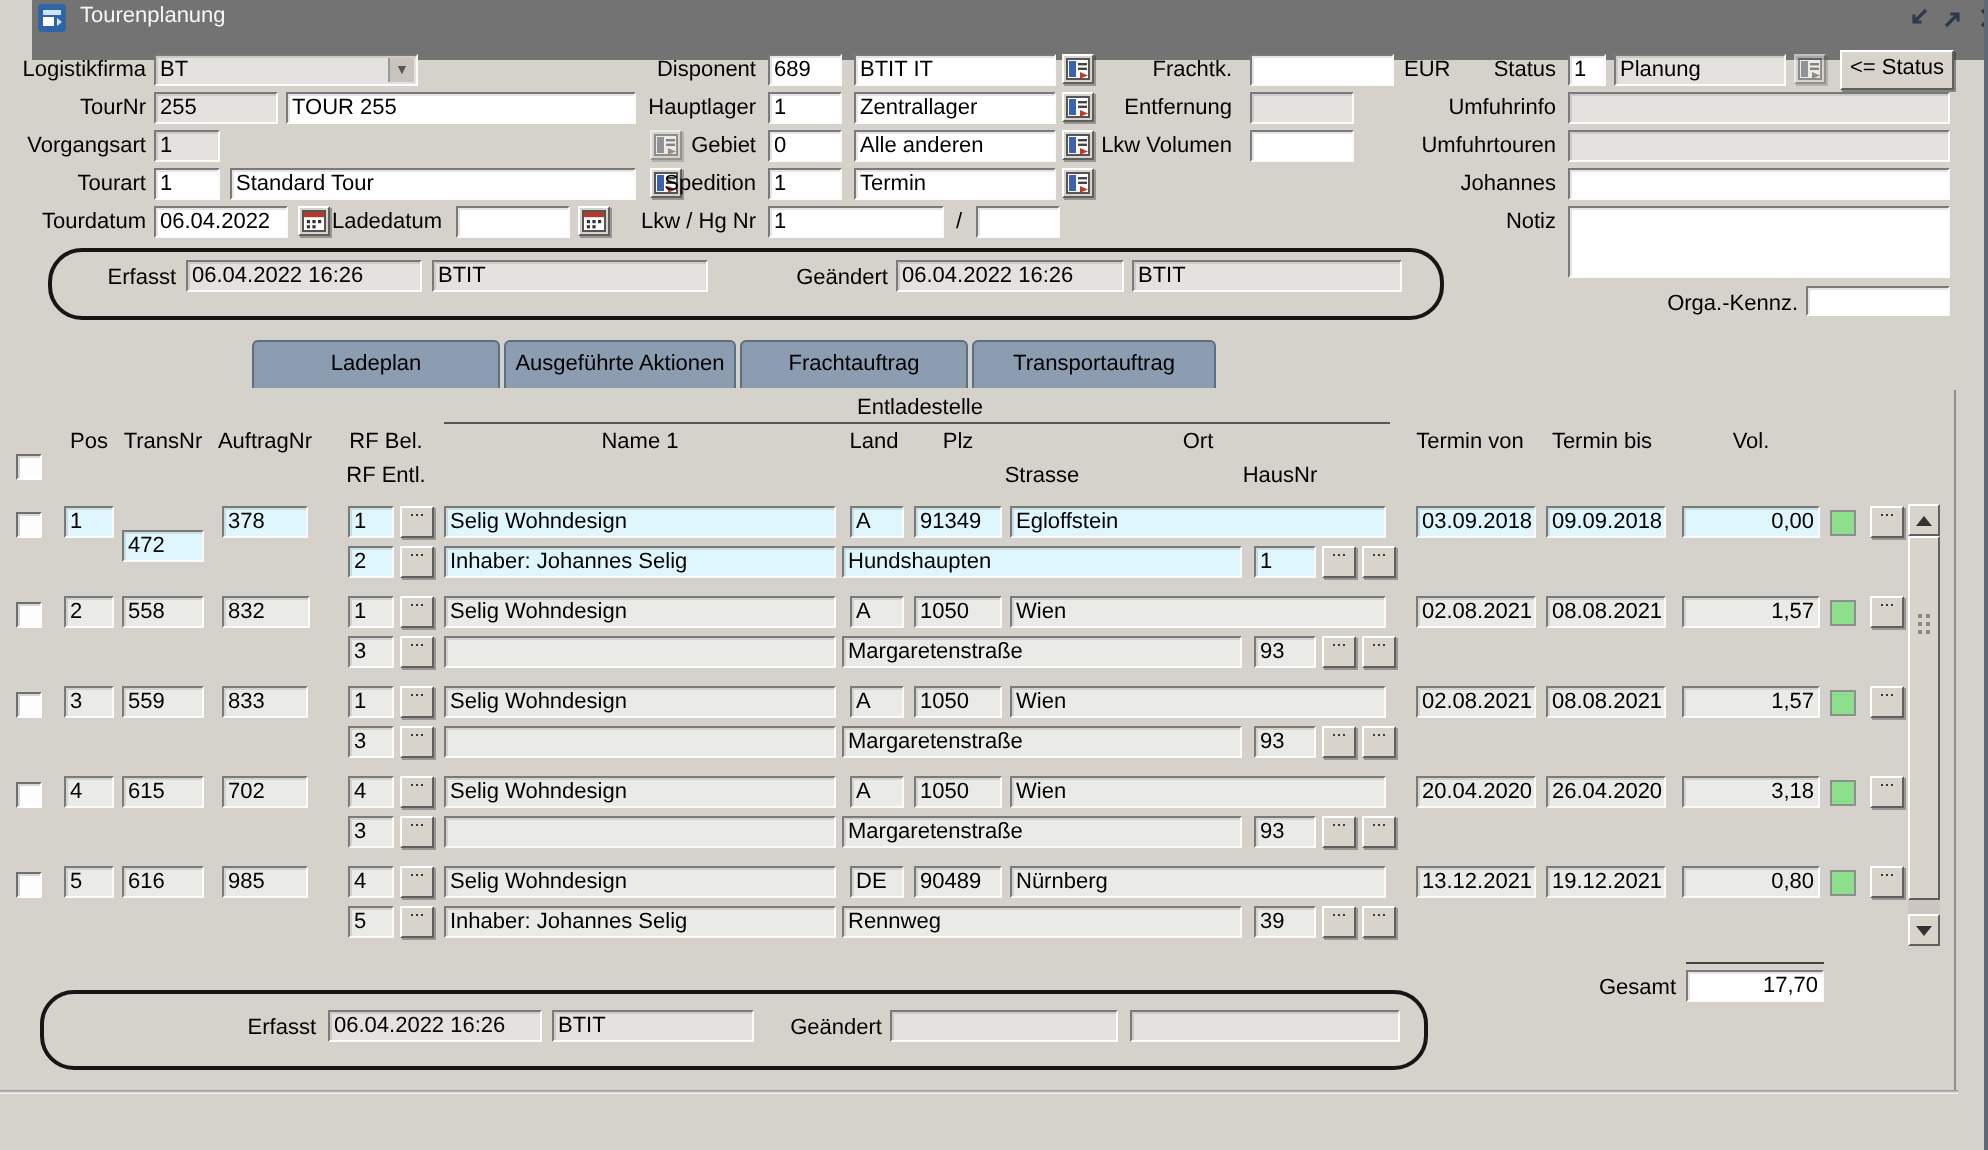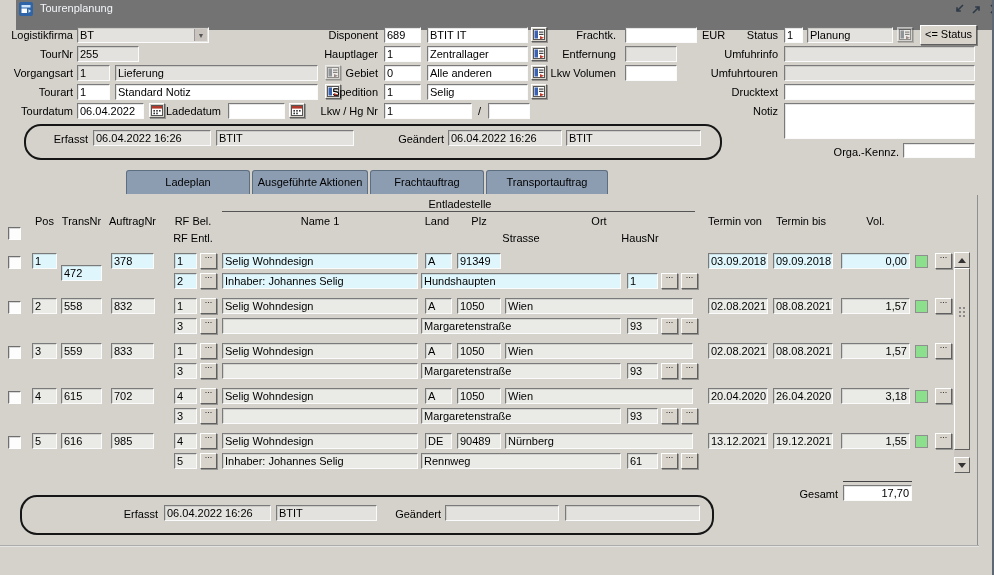--- a/index.html
+++ b/index.html
@@ -133,37 +133,37 @@
   </div>
 
   <div class="lbl" style="left:2px;top:29px;width:71px">Logistikfirma</div>
   <div class="fld ro" style="left:77px;top:27px;width:132px">
     <span>BT</span>
     <span class="combo-arrow">▼</span>
   </div>
 
   <div class="lbl" style="left:2px;top:48px;width:71px">TourNr</div>
   <div class="fld ro" style="left:77px;top:46px;width:62px">255</div>
+  <div class="fld" style="left:143px;top:46px;width:175px">TOUR 255</div>
 
   <div class="lbl" style="left:2px;top:67px;width:71px">Vorgangsart</div>
   <div class="fld ro" style="left:77px;top:65px;width:33px">1</div>
-  <div class="fld ro" style="left:115px;top:65px;width:203px">Lieferung</div>
   <div class="icon-btn dis" style="left:325px;top:65px">
       <svg width="12" height="11" viewBox="0 0 12 11">
         <rect x="0.5" y="0.5" width="11" height="10" fill="#fff" stroke="#555"></rect>
         <rect x="1.5" y="1.5" width="3.5" height="8" fill="#3A62B0"></rect>
         <rect x="6" y="2.5" width="4.5" height="1.2" fill="#444"></rect>
         <rect x="6" y="4.8" width="4.5" height="1.2" fill="#444"></rect>
         <path d="M7 7 L11 8.7 L7 10.4 Z" fill="#C03A2B"></path>
       </svg>
     </div>
 
   <div class="lbl" style="left:2px;top:86px;width:71px">Tourart</div>
   <div class="fld" style="left:77px;top:84px;width:33px">1</div>
-  <div class="fld" style="left:115px;top:84px;width:203px">Standard Notiz</div>
+  <div class="fld" style="left:115px;top:84px;width:203px">Standard Tour</div>
   <div class="icon-btn" style="left:325px;top:84px">
       <svg width="12" height="11" viewBox="0 0 12 11">
         <rect x="0.5" y="0.5" width="11" height="10" fill="#fff" stroke="#555"></rect>
         <rect x="1.5" y="1.5" width="3.5" height="8" fill="#3A62B0"></rect>
         <rect x="6" y="2.5" width="4.5" height="1.2" fill="#444"></rect>
         <rect x="6" y="4.8" width="4.5" height="1.2" fill="#444"></rect>
         <path d="M7 7 L11 8.7 L7 10.4 Z" fill="#C03A2B"></path>
       </svg>
     </div>
 
@@ -228,21 +228,21 @@
         <rect x="0.5" y="0.5" width="11" height="10" fill="#fff" stroke="#555"></rect>
         <rect x="1.5" y="1.5" width="3.5" height="8" fill="#3A62B0"></rect>
         <rect x="6" y="2.5" width="4.5" height="1.2" fill="#444"></rect>
         <rect x="6" y="4.8" width="4.5" height="1.2" fill="#444"></rect>
         <path d="M7 7 L11 8.7 L7 10.4 Z" fill="#C03A2B"></path>
       </svg>
     </div>
 
   <div class="lbl" style="left:290px;top:86px;width:88px">Spedition</div>
   <div class="fld" style="left:384px;top:84px;width:37px">1</div>
-  <div class="fld" style="left:427px;top:84px;width:101px">Selig</div>
+  <div class="fld" style="left:427px;top:84px;width:101px">Termin</div>
   <div class="icon-btn" style="left:531px;top:84px">
       <svg width="12" height="11" viewBox="0 0 12 11">
         <rect x="0.5" y="0.5" width="11" height="10" fill="#fff" stroke="#555"></rect>
         <rect x="1.5" y="1.5" width="3.5" height="8" fill="#3A62B0"></rect>
         <rect x="6" y="2.5" width="4.5" height="1.2" fill="#444"></rect>
         <rect x="6" y="4.8" width="4.5" height="1.2" fill="#444"></rect>
         <path d="M7 7 L11 8.7 L7 10.4 Z" fill="#C03A2B"></path>
       </svg>
     </div>
 
@@ -270,21 +270,21 @@
         <rect x="6" y="4.8" width="4.5" height="1.2" fill="#444"></rect>
         <path d="M7 7 L11 8.7 L7 10.4 Z" fill="#C03A2B"></path>
       </svg>
     </div>
   <div class="btn" style="left:920px;top:25px;width:57px;height:20px;line-height:17px">&lt;= Status</div>
 
   <div class="lbl" style="left:688px;top:48px;width:90px">Umfuhrinfo</div>
   <div class="fld ro" style="left:784px;top:46px;width:191px"></div>
   <div class="lbl" style="left:688px;top:67px;width:90px">Umfuhrtouren</div>
   <div class="fld ro" style="left:784px;top:65px;width:191px"></div>
-  <div class="lbl" style="left:688px;top:86px;width:90px">Drucktext</div>
+  <div class="lbl" style="left:688px;top:86px;width:90px">Johannes</div>
   <div class="fld" style="left:784px;top:84px;width:191px"></div>
   <div class="lbl" style="left:688px;top:105px;width:90px">Notiz</div>
   <div class="fld" style="left:784px;top:103px;width:191px;height:36px"></div>
   <div class="lbl" style="left:799px;top:146px;width:100px">Orga.-Kennz.</div>
   <div class="fld" style="left:903px;top:143px;width:72px;height:15px"></div>
 
   <div class="audit-box" style="left:24px;top:124px;width:698px;height:36px"></div>
   <div class="lbl" style="left:30px;top:133px;width:58px">Erfasst</div>
   <div class="fld ro" style="left:93px;top:130px;width:118px">06.04.2022 16:26</div>
   <div class="fld ro" style="left:216px;top:130px;width:138px">BTIT</div>
@@ -323,20 +323,21 @@
   <div class="trow cur" style="top:253px">
     <div class="cb" style="left:8px;top:3px"></div>
     <div class="fld rf" style="left:32px;top:0;width:25px">1</div>
     <div class="fld rf" style="left:61px;top:12px;width:41px">472</div>
     <div class="fld rf" style="left:111px;top:0;width:43px">378</div>
     <div class="fld rf" style="left:174px;top:0;width:23px">1</div>
     <div class="mini" style="left:200px;top:0"></div>
     <div class="fld rf" style="left:222px;top:0;width:196px">Selig Wohndesign</div>
     <div class="fld rf" style="left:425px;top:0;width:27px">A</div>
     <div class="fld rf" style="left:457px;top:0;width:44px">91349</div>
+    <div class="fld rf" style="left:505px;top:0;width:188px">Egloffstein</div>
     <div class="fld rf" style="left:708px;top:0;width:60px">03.09.2018</div>
     <div class="fld rf" style="left:773px;top:0;width:60px">09.09.2018</div>
     <div class="fld rf num" style="left:841px;top:0;width:69px">0,00</div>
     <div class="grn" style="left:915px;top:2px"></div>
     <div class="mini" style="left:935px;top:0"></div>
     <div class="fld rf" style="left:174px;top:20px;width:23px">2</div>
     <div class="mini" style="left:200px;top:20px"></div>
     <div class="fld rf" style="left:222px;top:20px;width:196px">Inhaber: Johannes Selig</div>
     <div class="fld rf" style="left:421px;top:20px;width:200px">Hundshaupten</div>
     <div class="fld rf" style="left:627px;top:20px;width:31px">1</div>
@@ -425,28 +426,28 @@
     <div class="fld rf" style="left:61px;top:0;width:41px">616</div>
     <div class="fld rf" style="left:111px;top:0;width:43px">985</div>
     <div class="fld rf" style="left:174px;top:0;width:23px">4</div>
     <div class="mini" style="left:200px;top:0"></div>
     <div class="fld rf" style="left:222px;top:0;width:196px">Selig Wohndesign</div>
     <div class="fld rf" style="left:425px;top:0;width:27px">DE</div>
     <div class="fld rf" style="left:457px;top:0;width:44px">90489</div>
     <div class="fld rf" style="left:505px;top:0;width:188px">Nürnberg</div>
     <div class="fld rf" style="left:708px;top:0;width:60px">13.12.2021</div>
     <div class="fld rf" style="left:773px;top:0;width:60px">19.12.2021</div>
-    <div class="fld rf num" style="left:841px;top:0;width:69px">1,55</div>
+    <div class="fld rf num" style="left:841px;top:0;width:69px">0,80</div>
     <div class="grn" style="left:915px;top:2px"></div>
     <div class="mini" style="left:935px;top:0"></div>
     <div class="fld rf" style="left:174px;top:20px;width:23px">5</div>
     <div class="mini" style="left:200px;top:20px"></div>
     <div class="fld rf" style="left:222px;top:20px;width:196px">Inhaber: Johannes Selig</div>
     <div class="fld rf" style="left:421px;top:20px;width:200px">Rennweg</div>
-    <div class="fld rf" style="left:627px;top:20px;width:31px">61</div>
+    <div class="fld rf" style="left:627px;top:20px;width:31px">39</div>
     <div class="mini" style="left:661px;top:20px"></div>
     <div class="mini" style="left:681px;top:20px"></div>
   </div>
 
   <div id="vsb">
     <div class="sb-btn sb-up" style="top:0">
         <div class="sb-arrow"></div>
       </div>
     <div id="vsb-thumb">
         <div class="grip"></div>

